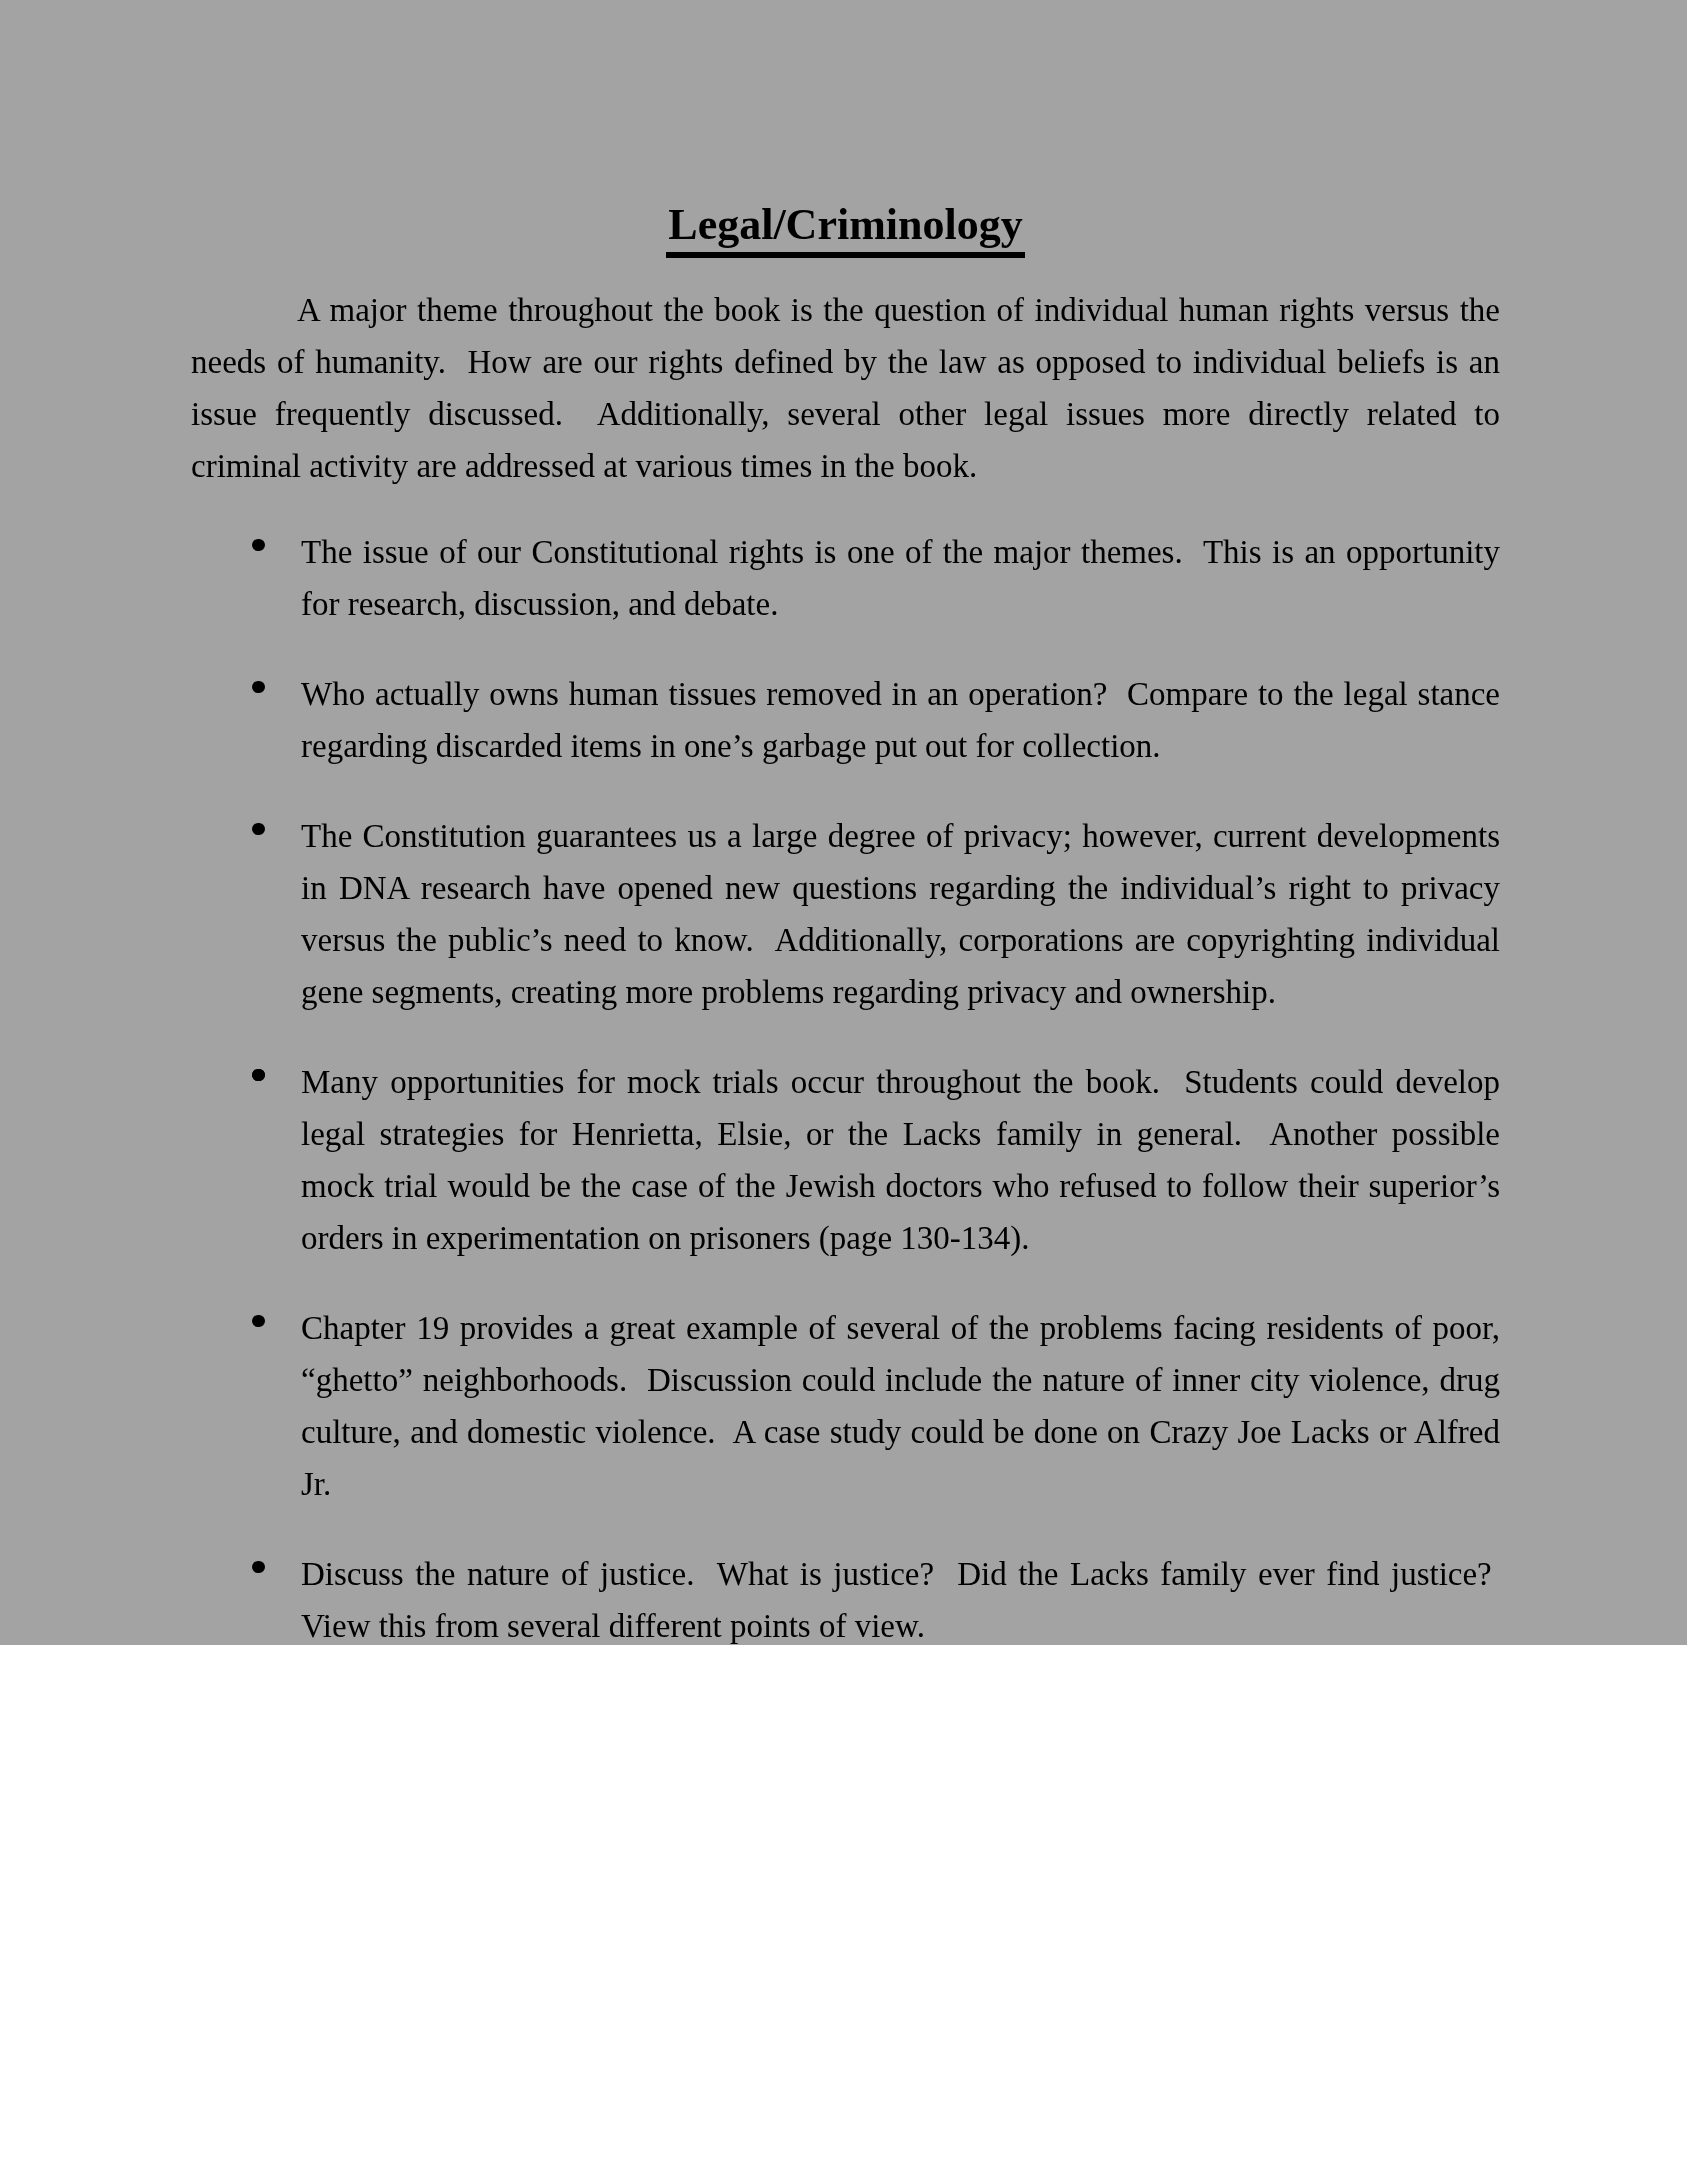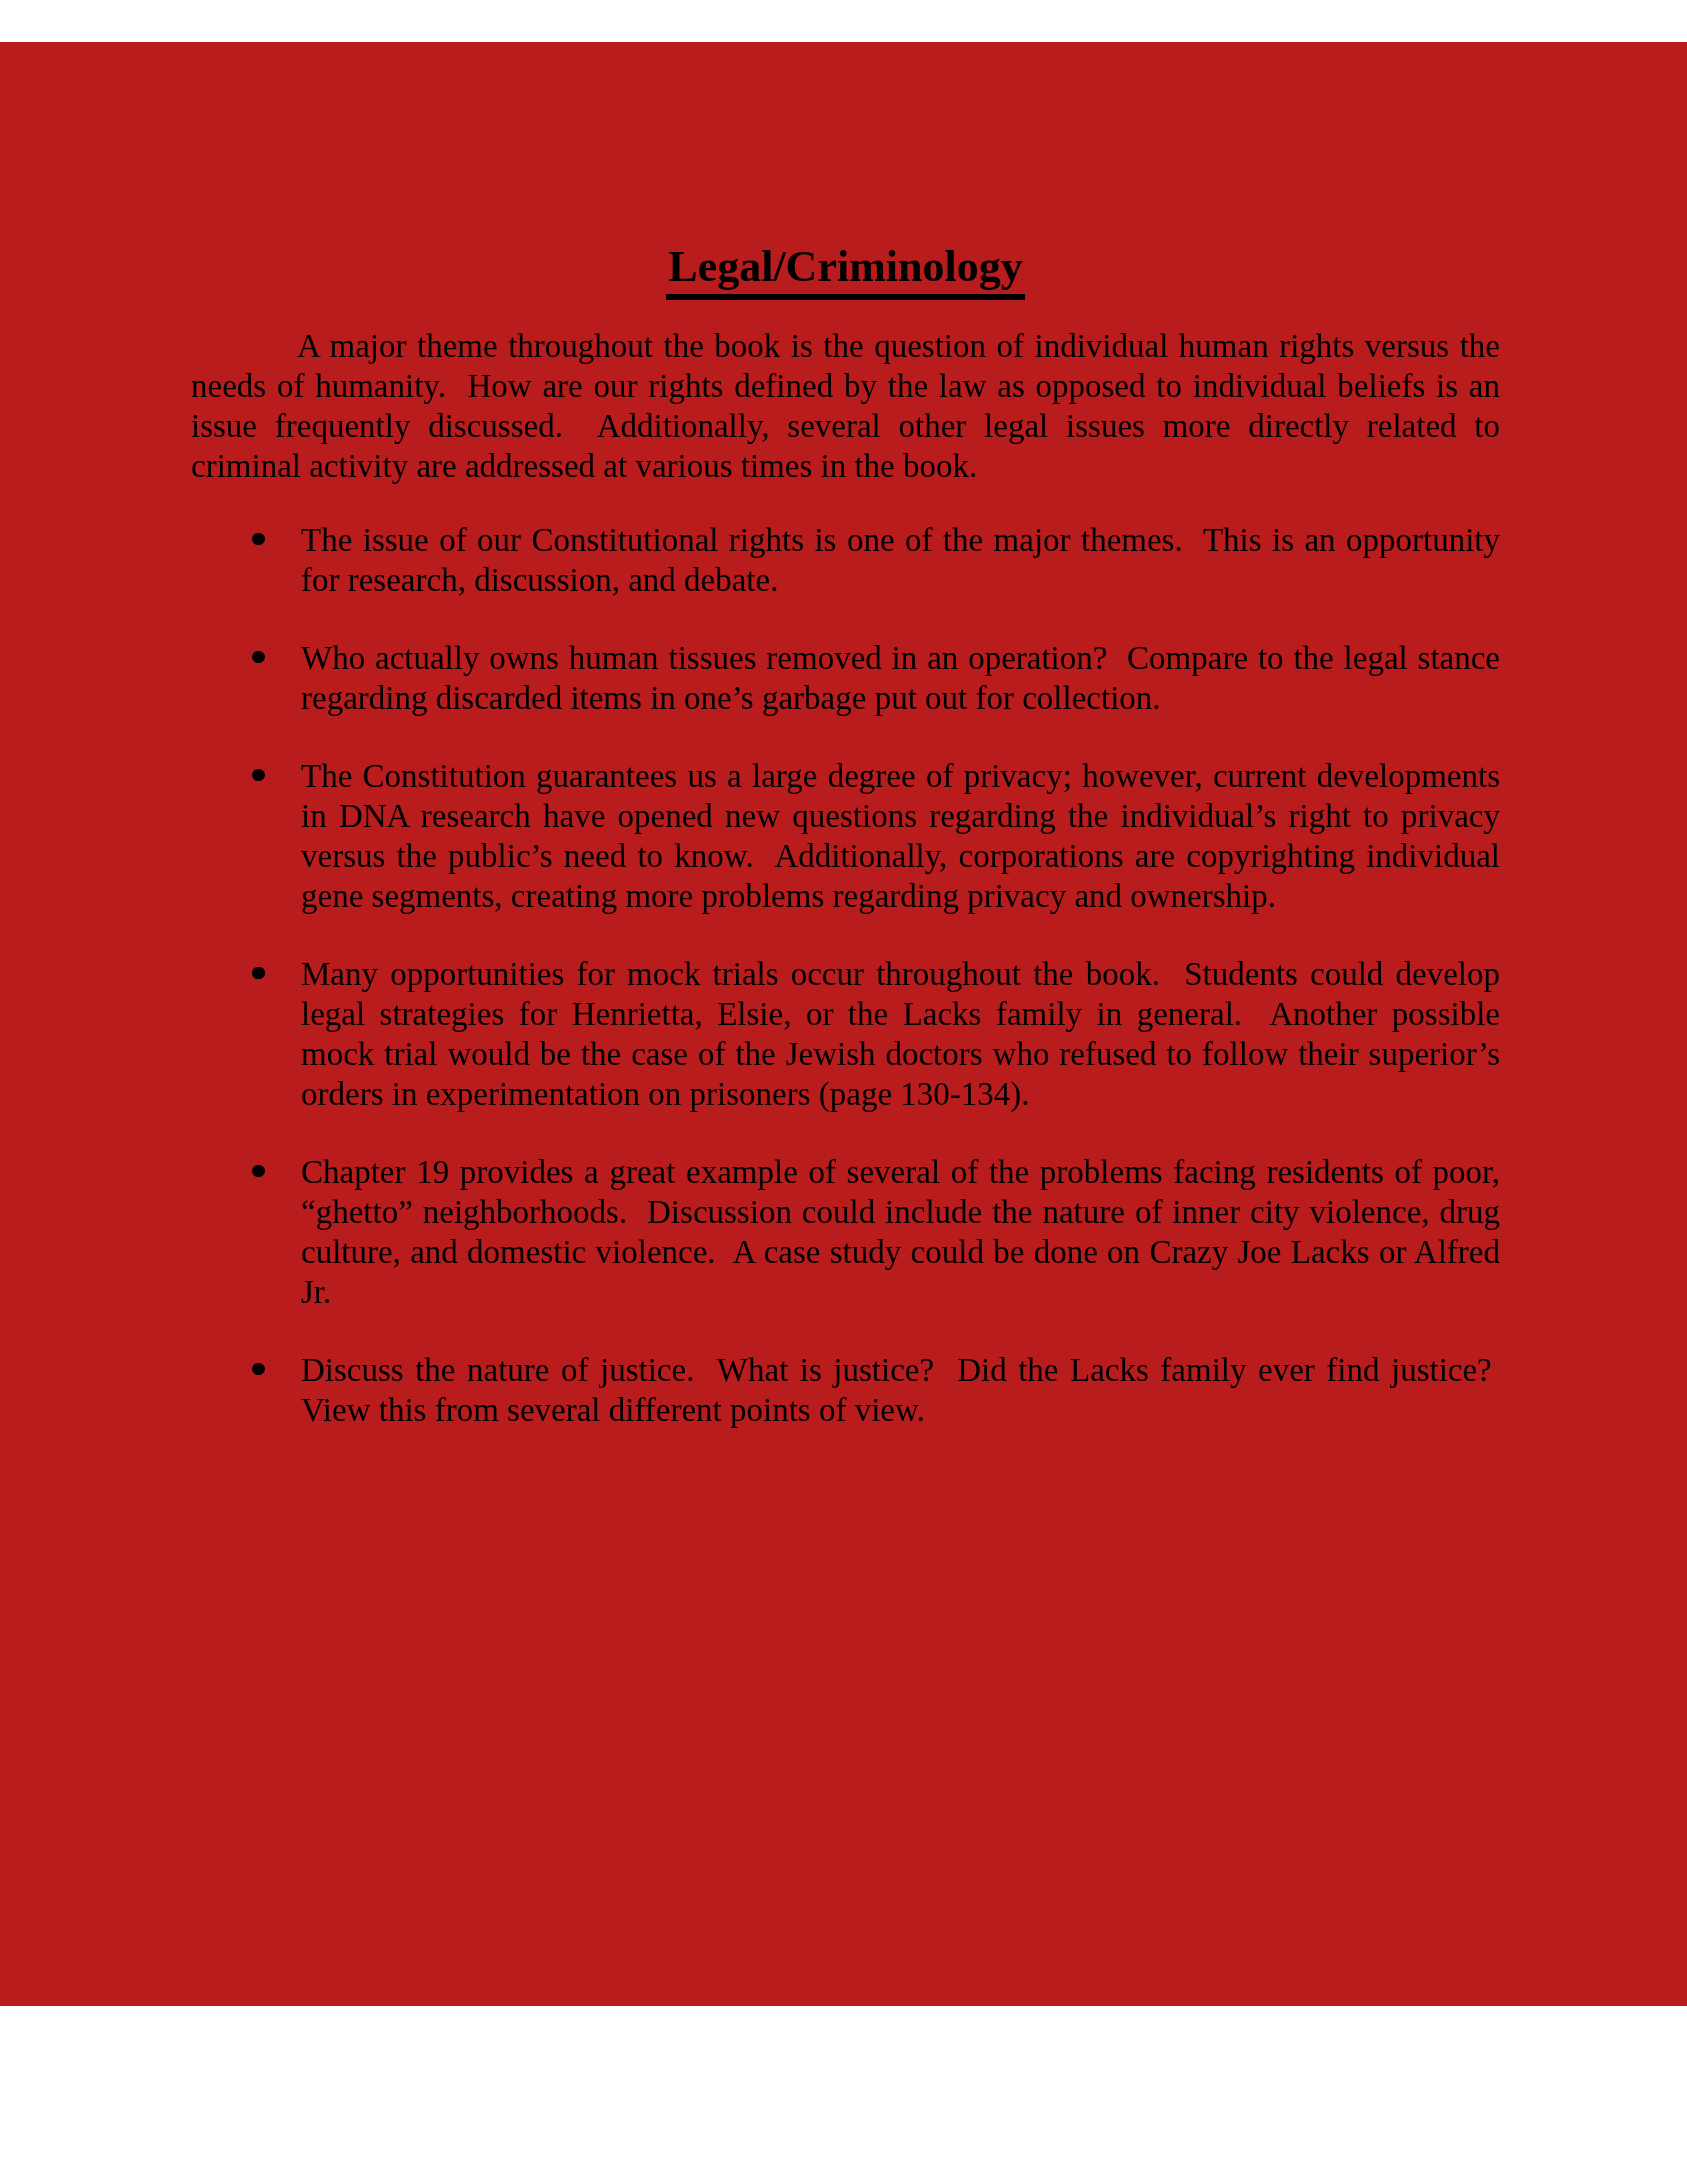--- a/index.html
+++ b/index.html
@@ -6,40 +6,39 @@
   html, body { margin: 0; padding: 0; background: #ffffff; }
   body {
     width: 1687px;
     height: 2183px;
     position: relative;
     font-family: "Liberation Serif", "DejaVu Serif", serif;
     color: #000000;
   }
   .page {
     width: 1687px;
-    height: 1964px;
-    background: #b91c1c;
+    height: 1645px;
+    background: #a3a3a3;
     padding: 198px 187px 40px 191px;
-    margin-top: 42px;
   }
   .title {
     margin: 0;
     text-align: center;
     font-size: 44px;
     line-height: 53px;
     font-weight: 700;
     letter-spacing: 0;
   }
   .title .underline {
     border-bottom: 6px solid #000000;
     padding: 0 2.6px 3.3px 2.6px;
   }
   .body-text {
     font-size: 33px;
-    line-height: 40px;
+    line-height: 52px;
   }
   .intro {
     margin: 33px 0 0 0;
     text-indent: 106px;
     text-align: justify;
   }
   ul.bullets {
     list-style: none;
     margin: 34px 0 0 0;
     padding: 0;

